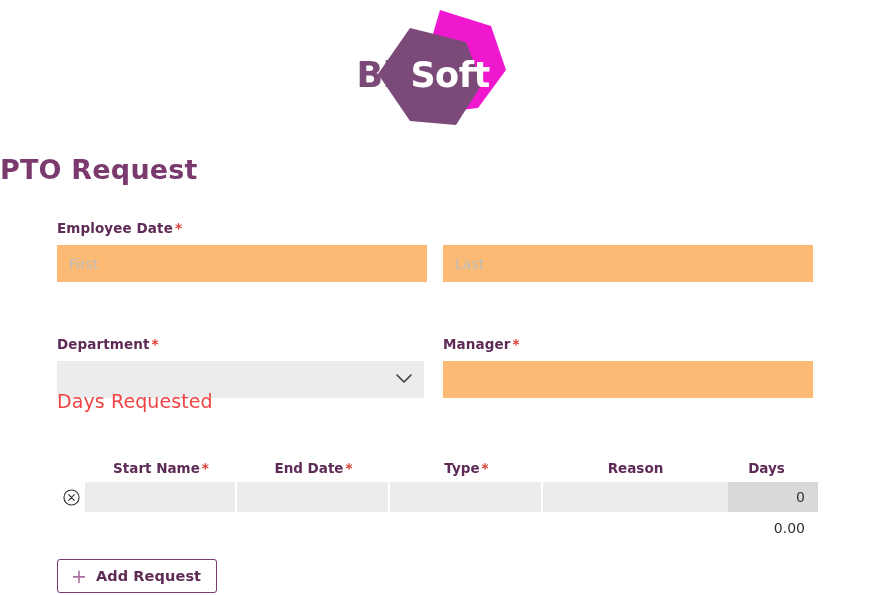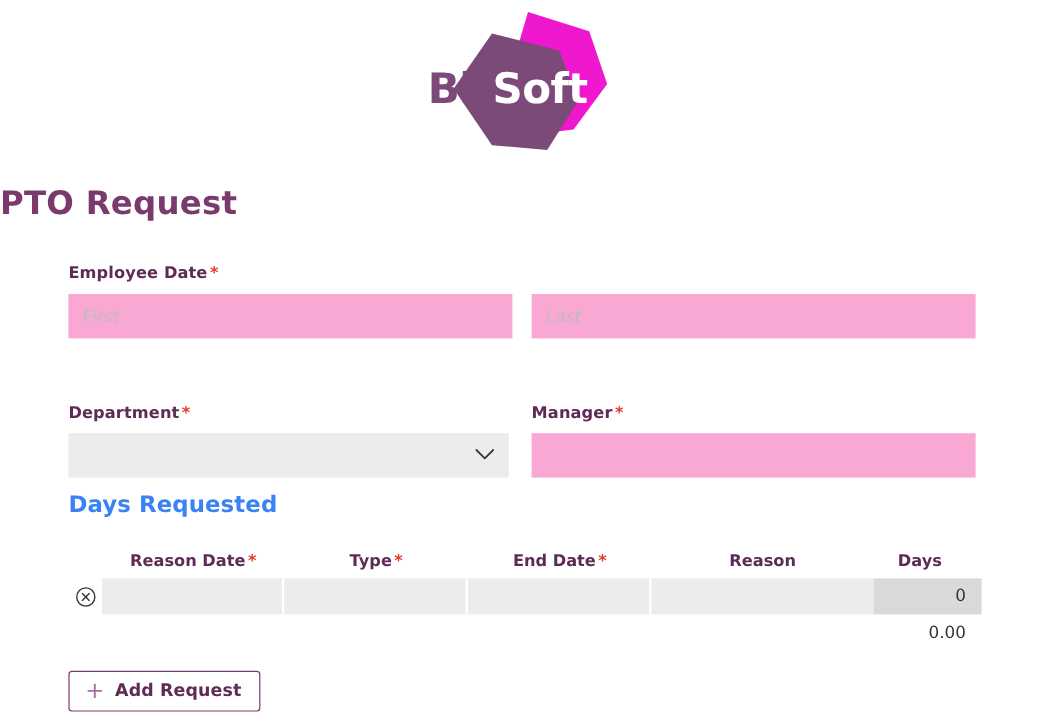--- a/index.html
+++ b/index.html
@@ -86,28 +86,27 @@
     margin-bottom: 9px;
     letter-spacing: 0.1px;
   }
   .req { color: #e03a2f; font-weight: bold; margin-left: 2px; }
 
   .txt-input {
     display: block;
     box-sizing: border-box;
     width: 100%;
     height: 37px;
-    background: #f9a8d4;
+    background: #fdba74;
     border: none;
     outline: none;
     padding: 4px 12px;
     font-family: "DejaVu Sans", sans-serif;
     font-size: 14px;
     color: #444;
-    font-style: italic;
   }
   .txt-input::placeholder { color: #bdbdbd; }
 
   .select-wrap { position: relative; width: 367px; }
   .sel-input {
     display: block;
     box-sizing: border-box;
     width: 367px;
     height: 37px;
     background: #ececec;
@@ -126,24 +125,24 @@
     top: 12px;
     pointer-events: none;
   }
 
   .row2 { margin-top: 54px; }
 
   
   .section-head {
     position: absolute;
     left: 57px;
-    top: 410px;
+    top: 390px;
     font-size: 19px;
-    font-weight: bold;
-    color: #3b82f6;
+    font-weight: normal;
+    color: #ef4444;
     letter-spacing: 0.1px;
   }
 
   .grid {
     position: absolute;
     left: 57px;
     top: 452px;
     width: 761px;
   }
   .grid-head {
@@ -301,23 +300,23 @@
     </div>
 
   </div>
 
   <div class="section-head">Days Requested</div>
 
   <div class="grid">
 
     <div class="grid-head">
       <div class="hcell c-del"></div>
-      <div class="hcell c-start"><span>Reason Date</span><span class="req">*</span></div>
+      <div class="hcell c-start"><span>Start Name</span><span class="req">*</span></div>
+      <div class="hcell c-end"><span>End Date</span><span class="req">*</span></div>
       <div class="hcell c-type"><span>Type</span><span class="req">*</span></div>
-      <div class="hcell c-end"><span>End Date</span><span class="req">*</span></div>
       <div class="hcell c-reason"><span>Reason</span></div>
       <div class="hcell c-days"><span>Days</span></div>
     </div>
 
     <div class="grid-row">
       <div class="del-col">
         <svg class="del-btn" viewBox="0 0 18 18">
           <circle cx="9" cy="9" r="8" fill="none" stroke="#333333" stroke-width="1.2"></circle>
           <path d="M6 6 L12 12 M12 6 L6 12" stroke="#333333" stroke-width="1.2" stroke-linecap="round"></path>
         </svg>

